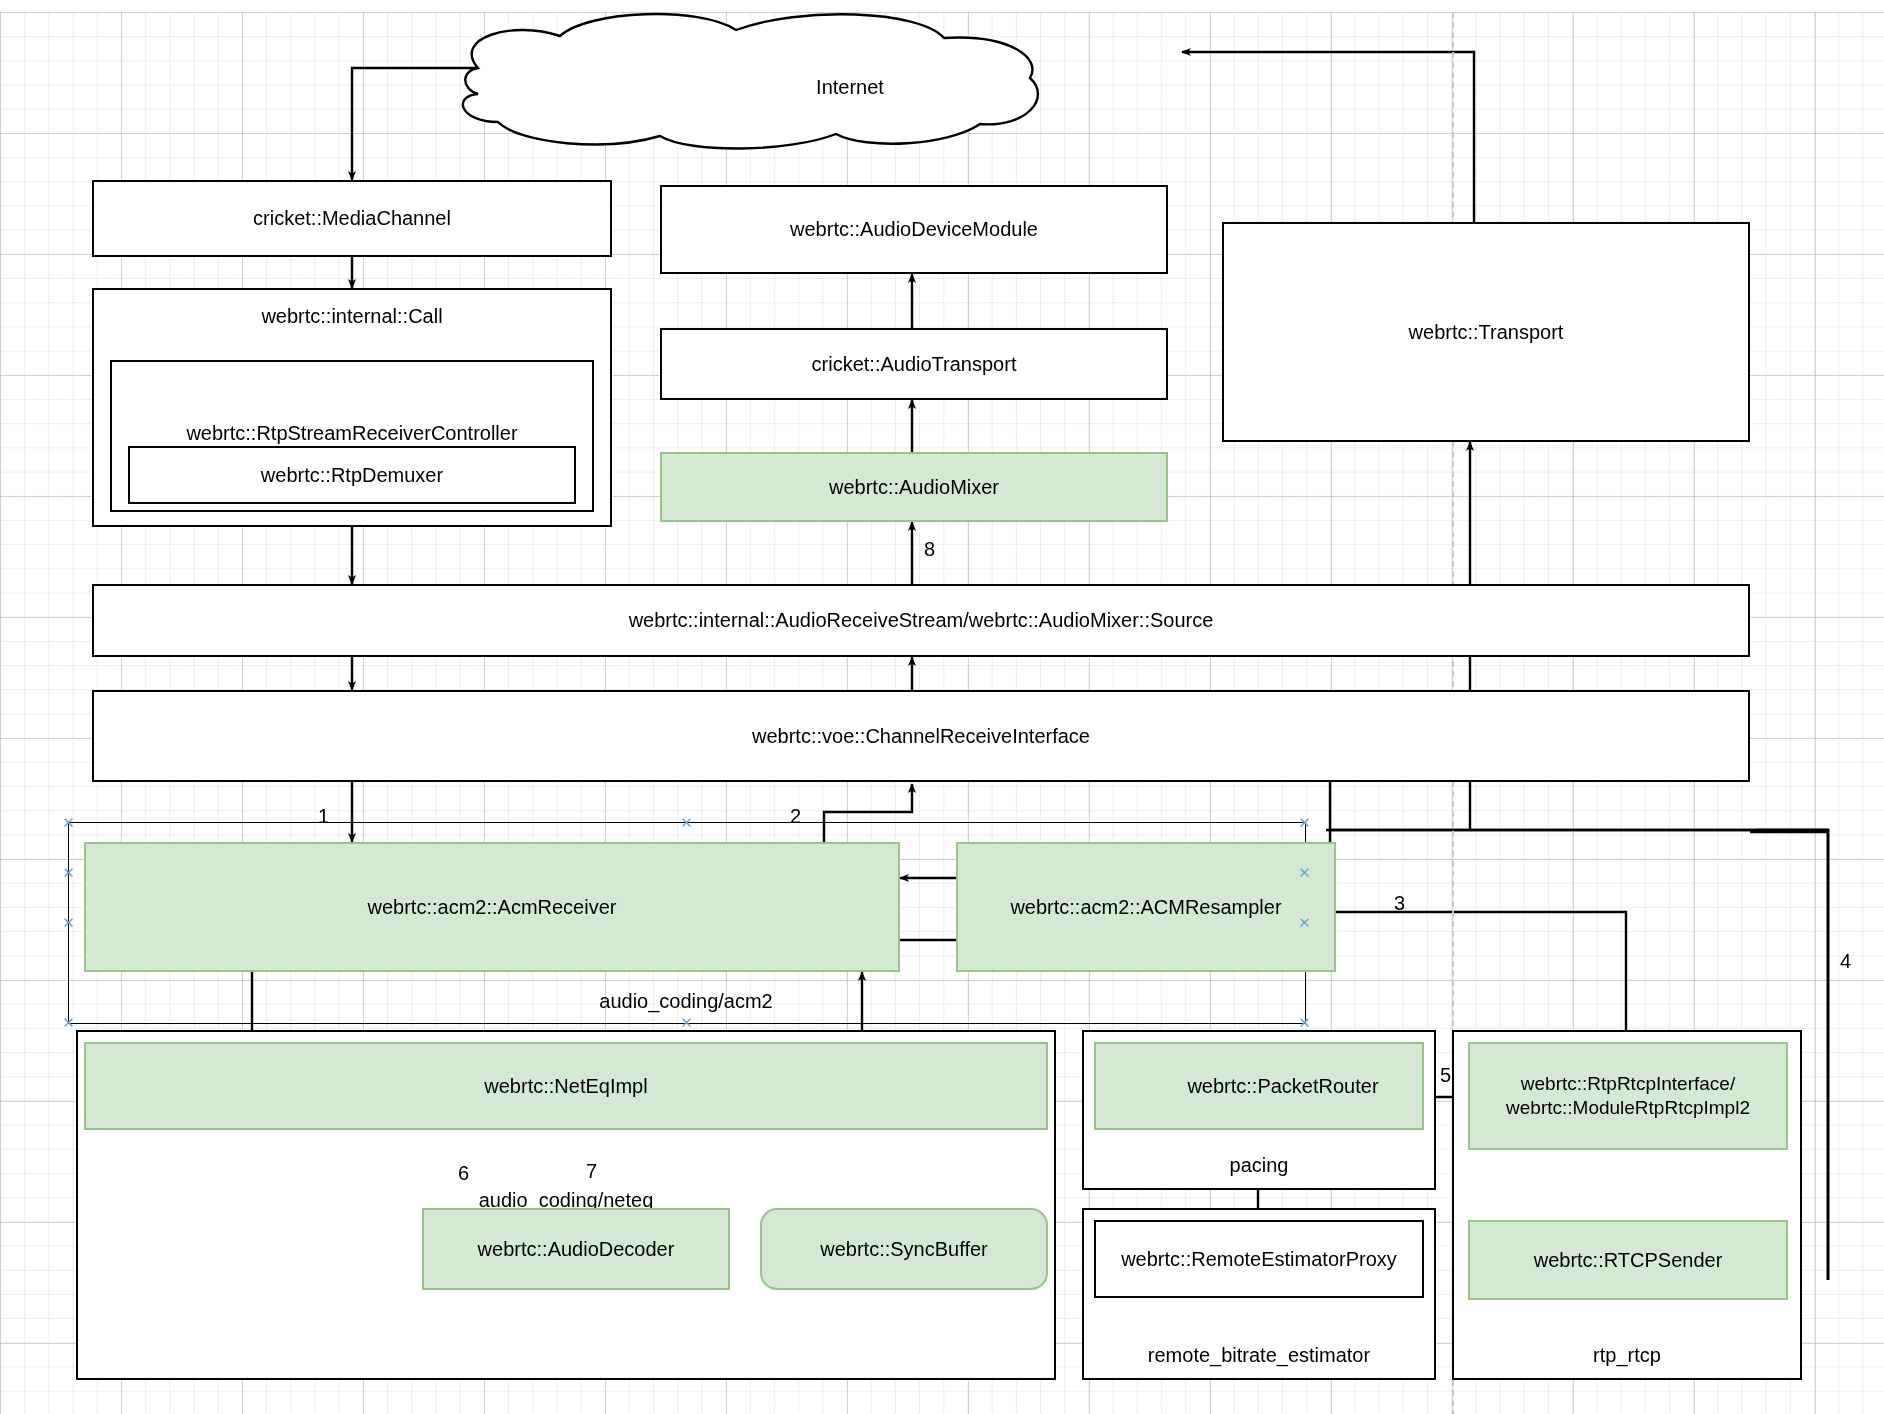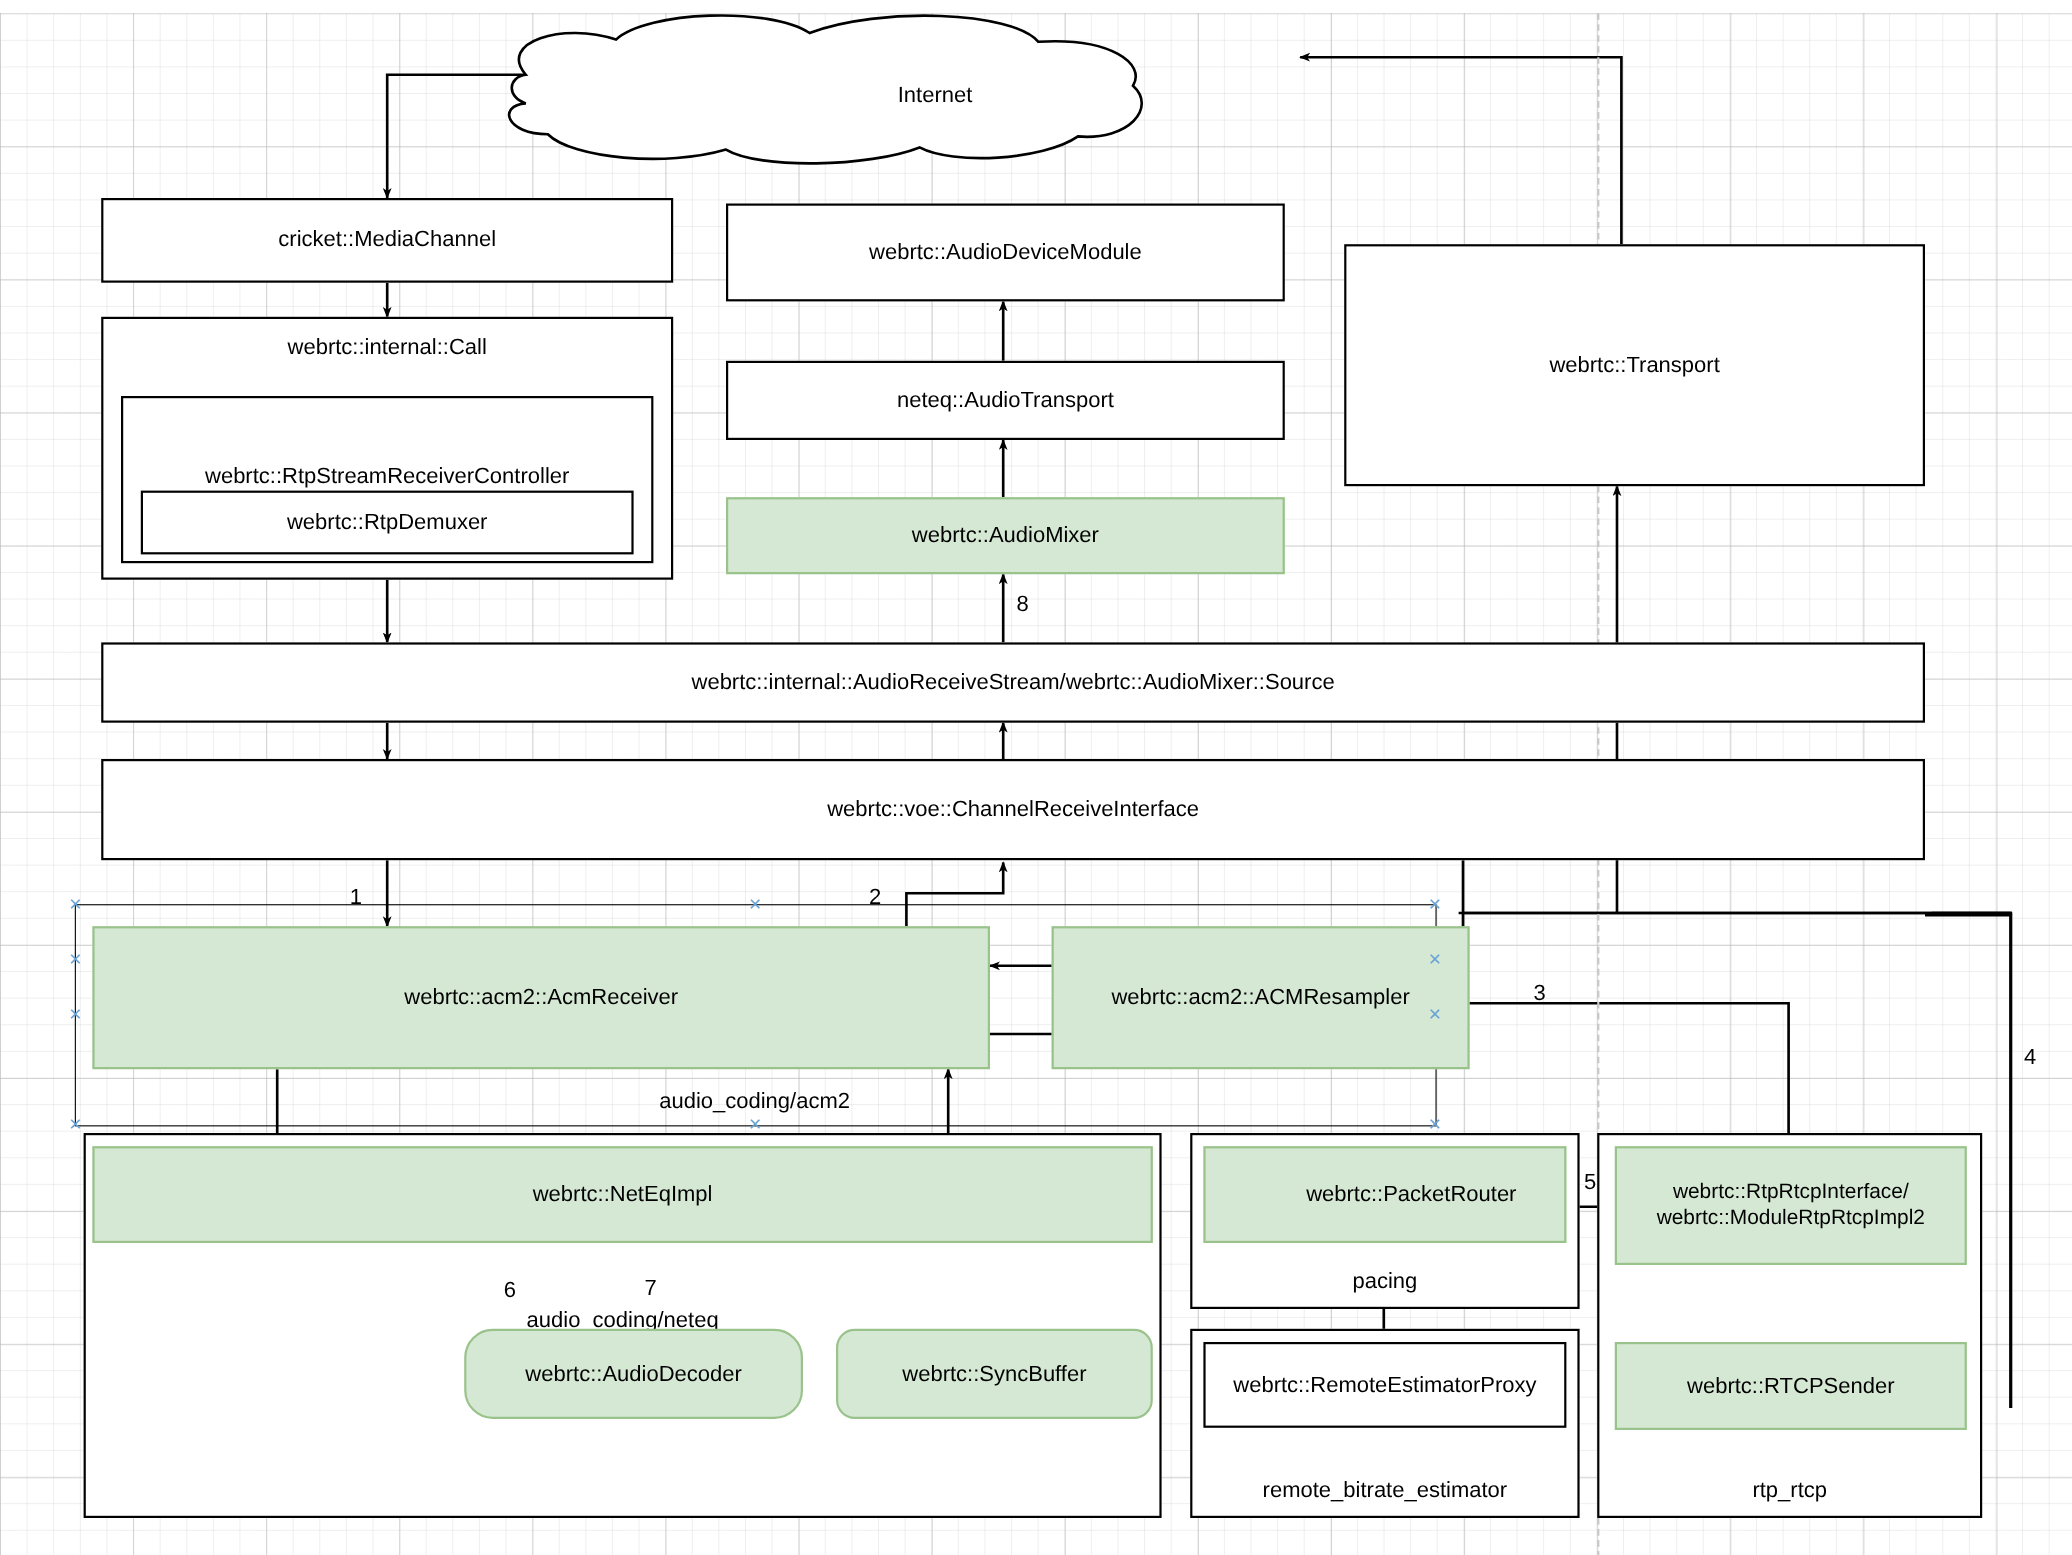--- a/index.html
+++ b/index.html
@@ -182,21 +182,21 @@
   </div>
 
   <div class="node group nofill" style="left:110px; top:348px; width:484px; height:152px; align-items:center; padding-top:4px;">
     <span>webrtc::RtpStreamReceiverController</span>
   </div>
 
   <div class="node plain" style="left:128px; top:434px; width:448px; height:58px;">webrtc::RtpDemuxer</div>
 
   <div class="node plain" style="left:660px; top:173px; width:508px; height:89px;">webrtc::AudioDeviceModule</div>
 
-  <div class="node plain" style="left:660px; top:316px; width:508px; height:72px;">neteq::AudioTransport</div>
+  <div class="node plain" style="left:660px; top:316px; width:508px; height:72px;">cricket::AudioTransport</div>
 
   <div class="node green" style="left:660px; top:440px; width:508px; height:70px;">webrtc::AudioMixer</div>
 
   <div class="node plain" style="left:1222px; top:210px; width:528px; height:220px;">webrtc::Transport</div>
 
   <div class="node plain" style="left:92px; top:572px; width:1658px; height:73px;">webrtc::internal::AudioReceiveStream/webrtc::AudioMixer::Source</div>
 
   <div class="node plain" style="left:92px; top:678px; width:1658px; height:92px;">webrtc::voe::ChannelReceiveInterface</div>
 
   <div class="sel-box" style="left:68px; top:810px; width:1236px; height:200px;"></div>
@@ -219,21 +219,21 @@
   <div class="handle" style="left:62px; top:854px;">✕</div>
   <div class="handle" style="left:1298px; top:854px;">✕</div>
 
   <div class="node group nofill" style="left:76px; top:1018px; width:980px; height:350px;align-items:center;">
     <span>audio_coding/neteq</span>
   </div>
 
   <div class="node green" style="left:84px; top:1030px; width:964px; height:88px;">webrtc::NetEqImpl</div>
 
 
-  <div class="node green" style="left:422px; top:1196px; width:308px; height:82px;border-radius:26px;">webrtc::AudioDecoder</div>
+  <div class="node green" style="left:422px; top:1196px; width:308px; height:82px;">webrtc::AudioDecoder</div>
 
   <div class="node green" style="left:760px; top:1196px; width:288px; height:82px;border-radius:17px;">webrtc::SyncBuffer</div>
 
   <div class="node group nofill" style="left:1082px; top:1018px; width:354px; height:160px;">
     <span>pacing</span>
   </div>
 
   <div class="node green" style="left:1094px; top:1030px; width:330px; height:88px;padding-left:48px;">webrtc::PacketRouter</div>
 
   <div class="node group nofill" style="left:1082px; top:1196px; width:354px; height:172px;">

